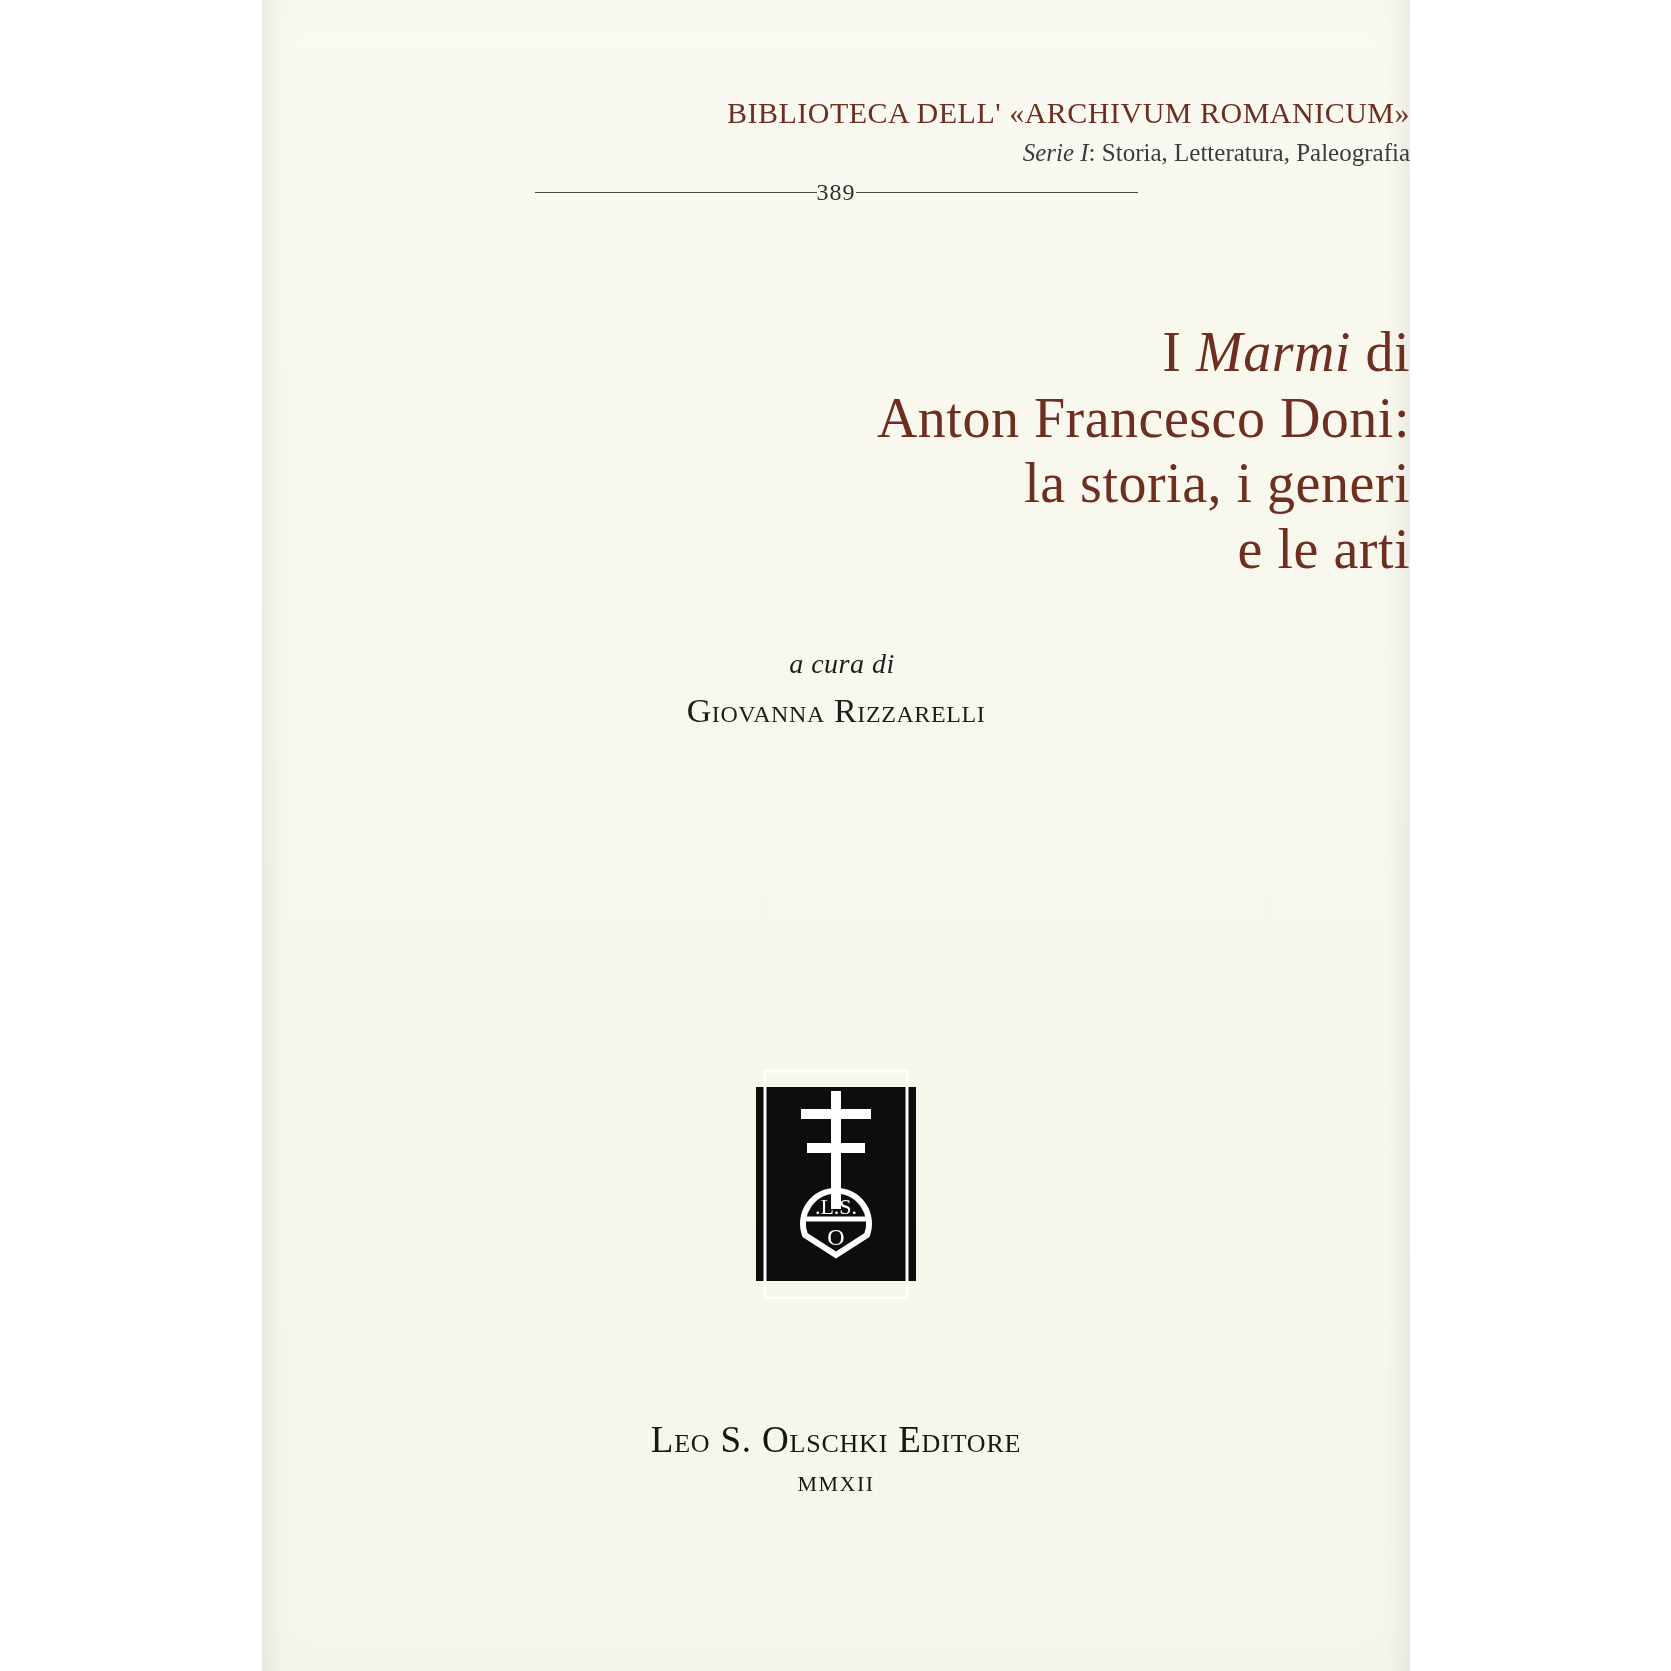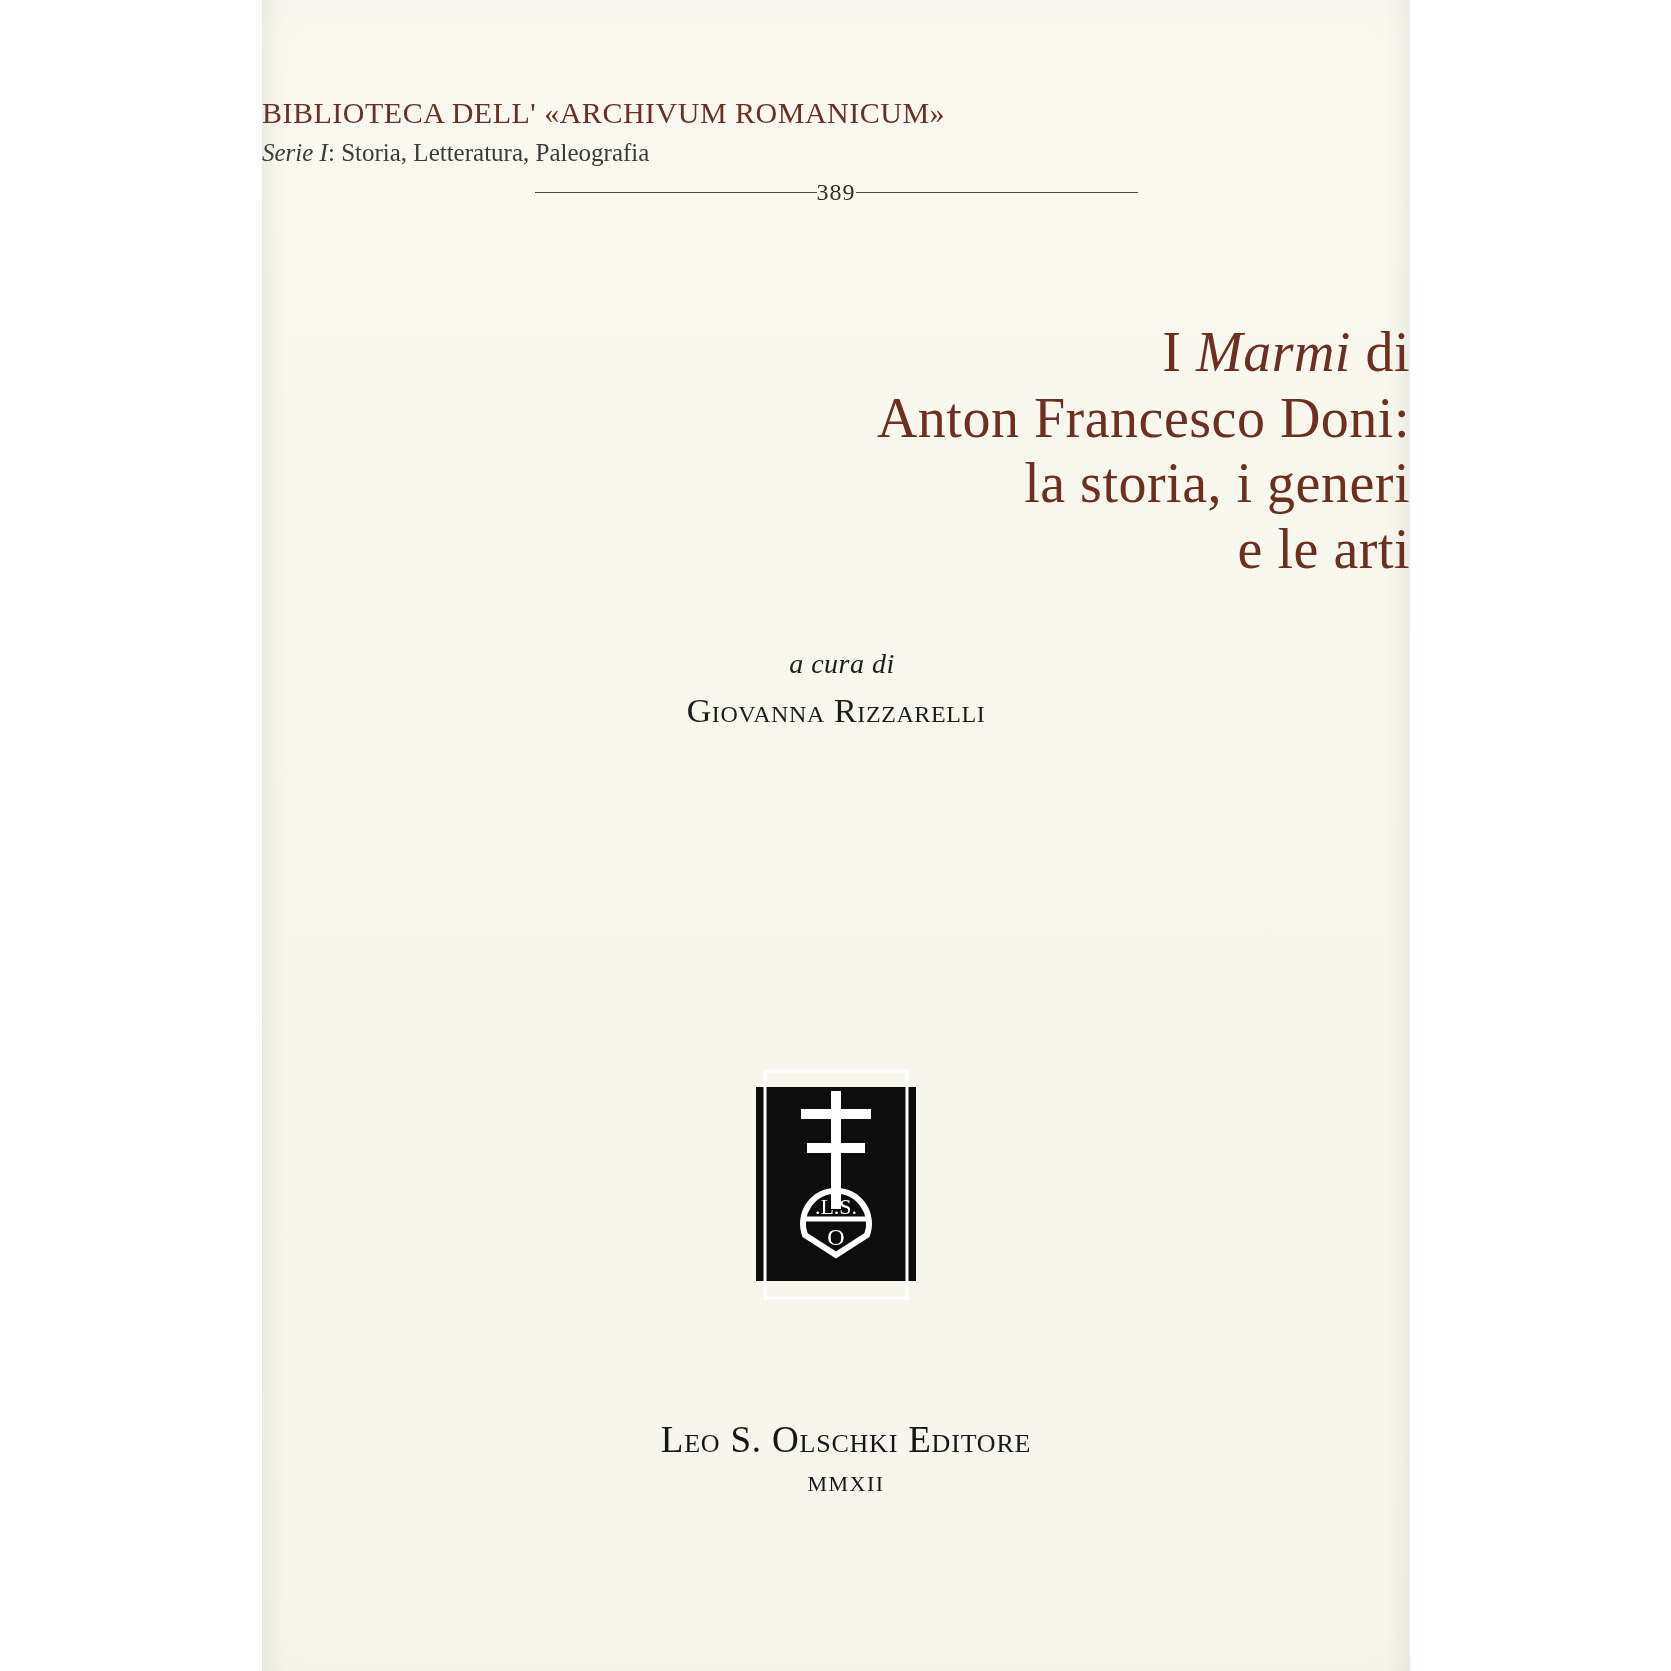--- a/index.html
+++ b/index.html
@@ -47,21 +47,21 @@
     background: linear-gradient(270deg, rgba(0,0,0,0.045), rgba(0,0,0,0));
     pointer-events: none;
   }
 
   
   .series {
     position: absolute;
     left: 0;
     top: 96px;
     width: 100%;
-    text-align: left;
+    text-align: right;
     color: #6d2f22;
   }
   .series-title {
     font-size: 30px;
     letter-spacing: 0.5px;
     font-variant: small-caps;
     text-transform: uppercase;
     color: #6d2f22;
     white-space: nowrap;
   }
@@ -143,21 +143,21 @@
     background: #0d0d0d;
     display: flex;
     align-items: center;
     justify-content: center;
   }
   .logo svg { display: block; }
 
   
   .publisher-block {
     position: absolute;
-    left: 10px;
+    left: 0;
     top: 1418px;
     width: 100%;
     text-align: center;
     color: #161616;
   }
   .publisher-name {
     font-size: 37px;
     font-variant: small-caps;
     letter-spacing: 0.8px;
   }

